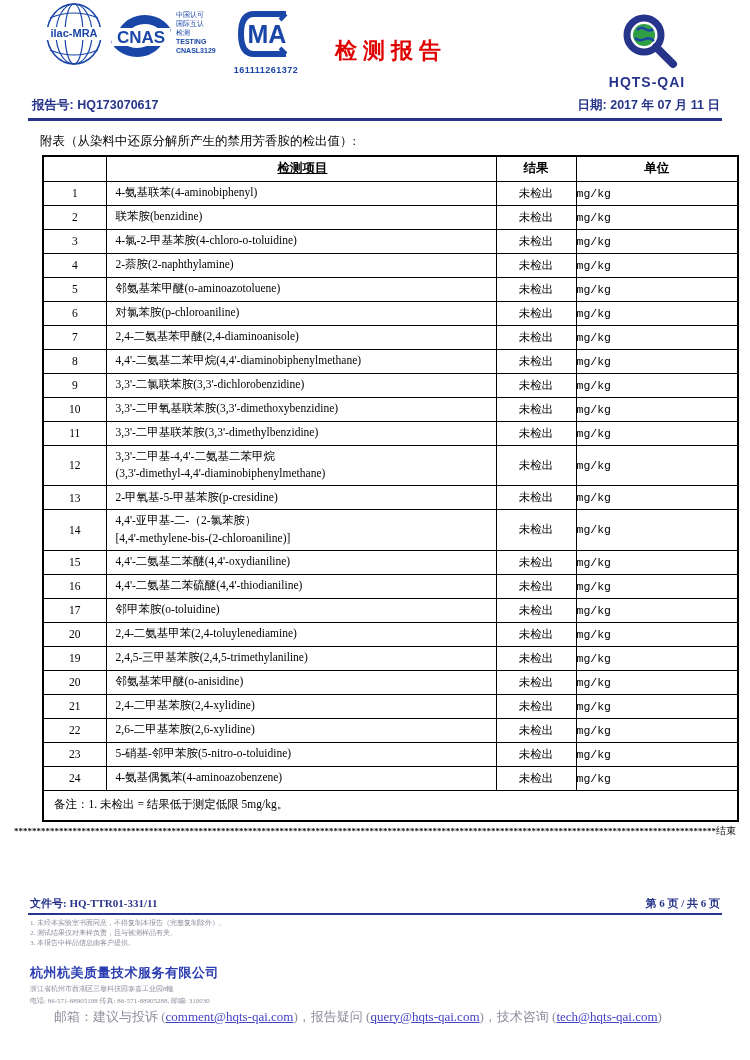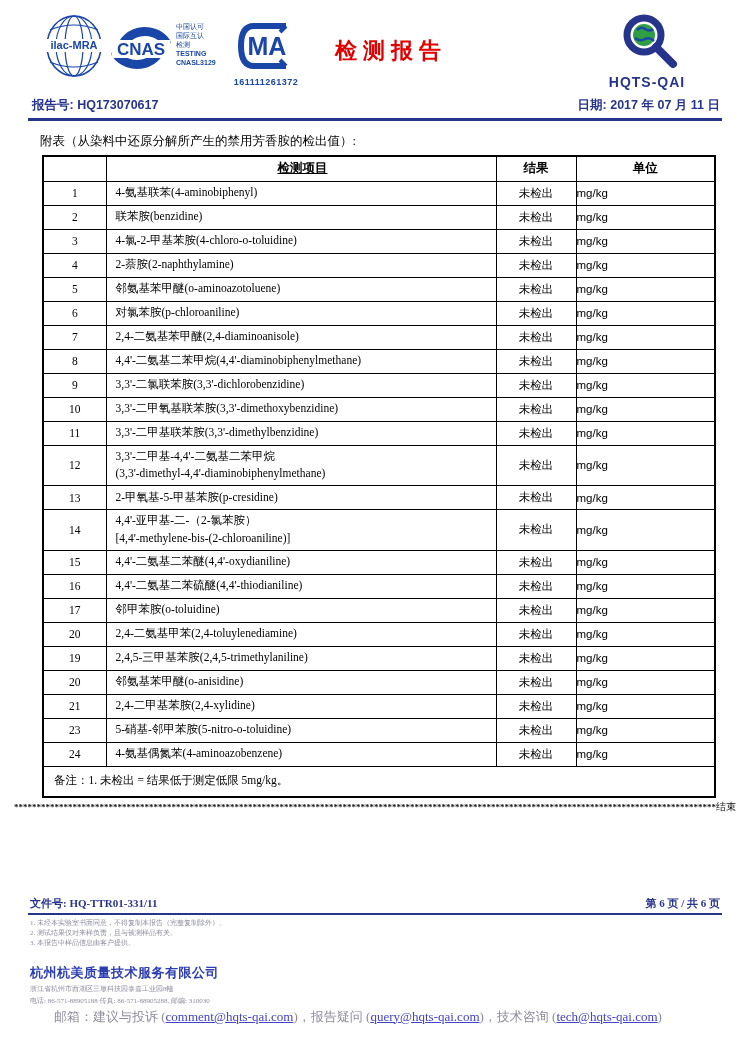--- a/index.html
+++ b/index.html
@@ -5,21 +5,21 @@
   * { margin:0; padding:0; box-sizing:border-box; }
   html,body { background:#ffffff; }
   body {
     width:750px; height:1060px; position:relative;
     font-family:"Liberation Serif","DejaVu Serif",serif;
     color:#000;
   }
   .page { position:absolute; inset:0; overflow:hidden; }
 
   
-  .header { padding:14px 30px 0 30px; position:relative; height:95px; }
+  .header { padding:2px 30px 0 30px; position:relative; height:95px; }
   .logo-row { display:flex; align-items:flex-start; }
   .logo { flex:0 0 auto; }
   .ilac-logo { margin-left:14px; }
   .cnas-logo { margin-left:6px; margin-top:6px; }
   .cnas-text { margin-left:4px; margin-top:8px; font-size:7px; line-height:9px; color:#1a46a8; font-family:"Liberation Sans",sans-serif; }
   .cnas-text .b { font-weight:bold; }
   .cma-wrap { margin-left:18px; margin-top:6px; text-align:center; }
   .cma-num { font-size:9px; font-weight:bold; color:#1a46a8; font-family:"Liberation Sans",sans-serif; letter-spacing:.5px; margin-top:1px; }
   .report-title {
     position:absolute; left:0; right:0; top:36px; text-align:center;
@@ -41,21 +41,21 @@
     margin-left:42px; border-collapse:collapse; table-layout:fixed;
     width:668px; border:2.5px solid #000;
   }
   table.results td, table.results th { border:1.6px solid #000; font-weight:normal; }
   th.h-item { text-decoration:underline; }
   th { font-size:12.5px; font-weight:bold !important; height:25px; }
   td { font-size:11.5px; height:24px; }
   .c-no   { width:63px;  text-align:center; }
   .c-name { width:390px; text-align:left; padding:2px 6px 2px 9px; line-height:1.55; }
   .c-res  { width:80px;  text-align:center; }
-  .c-unit { width:139px; font-family:Liberation Sans, sans-serif; }
+  .c-unit { width:162px; font-family:Liberation Mono, monospace; }
   .note-cell { text-align:left; padding:6px 8px 8px 10px; font-size:11.5px; height:27px; }
 
   
   .end-line {
     margin:2px 14px 0 14px; display:flex; align-items:center;
     font-size:9px; font-weight:bold; color:#111; white-space:nowrap;
   }
   .stars { flex:1 1 auto; overflow:hidden; letter-spacing:0px; }
   .end-label { flex:0 0 auto; font-size:10px; font-weight:normal; }
 
@@ -291,20 +291,26 @@
       <td class="c-unit">mg/kg</td>
     </tr>
 
     <tr>
       <td class="c-no">21</td>
       <td class="c-name"><span class="l1">2,4-二甲基苯胺(2,4-xylidine)</span></td>
       <td class="c-res">未检出</td>
       <td class="c-unit">mg/kg</td>
     </tr>
 
+    <tr>
+      <td class="c-no">22</td>
+      <td class="c-name"><span class="l1">2,6-二甲基苯胺(2,6-xylidine)</span></td>
+      <td class="c-res">未检出</td>
+      <td class="c-unit">mg/kg</td>
+    </tr>
 
     <tr>
       <td class="c-no">23</td>
       <td class="c-name"><span class="l1">5-硝基-邻甲苯胺(5-nitro-o-toluidine)</span></td>
       <td class="c-res">未检出</td>
       <td class="c-unit">mg/kg</td>
     </tr>
 
     <tr>
       <td class="c-no">24</td>

